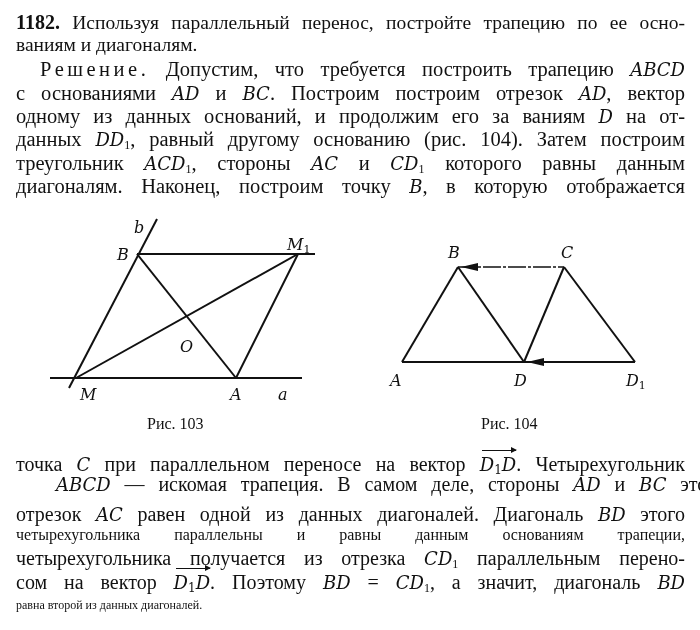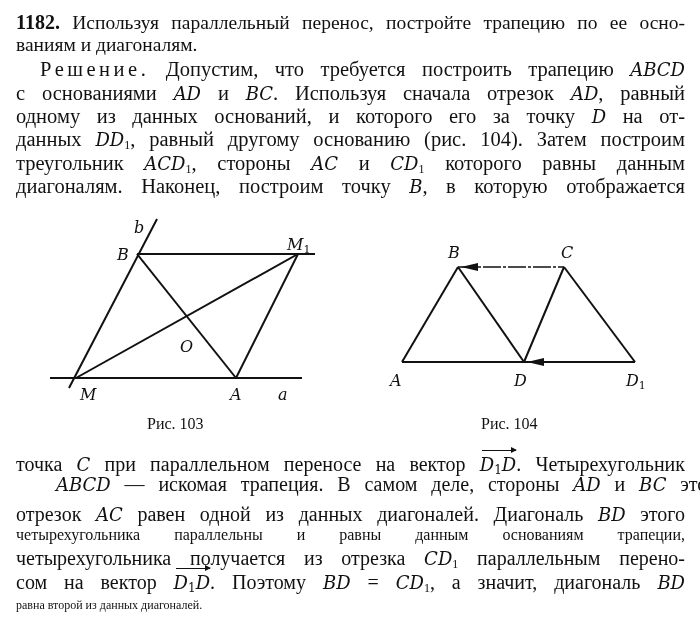--- a/index.html
+++ b/index.html
@@ -34,25 +34,25 @@
 
 <div class="line j" style="top:57px; left:40px; width:645px; font-size:20.5px;">
   <span class="spaced">Решение.</span>
   <span>Допустим, что требуется построить трапецию</span>
   <span class="m">ABCD</span>
 </div>
 <div class="line j" style="top:81px; font-size:20.5px;">
   <span>с основаниями</span>
   <span class="m">AD</span>
   <span>и</span>
-  <span><span class="m">BC</span><span>. Используя сначала отрезок</span></span>
-  <span><span class="m">AD</span><span>, равный</span></span>
+  <span><span class="m">BC</span><span>. Построим построим отрезок</span></span>
+  <span><span class="m">AD</span><span>, вектор</span></span>
 </div>
 <div class="line j" style="top:104px; font-size:20.5px;">
-  <span>одному из данных оснований, и которого его за точку</span>
+  <span>одному из данных оснований, и продолжим его за ваниям</span>
   <span class="m">D</span>
   <span>на от-</span>
 </div>
 <div class="line j" style="top:127px; font-size:20.5px;">
   <span>данных</span>
   <span><span class="m">DD</span><span class="sub">1</span><span>, равный другому основанию (рис. 104). Затем построим</span></span>
 </div>
 <div class="line j" style="top:151px; font-size:20.5px;">
   <span>треугольник</span>
   <span><span class="m">ACD</span><span class="sub">1</span><span>, стороны</span></span>

